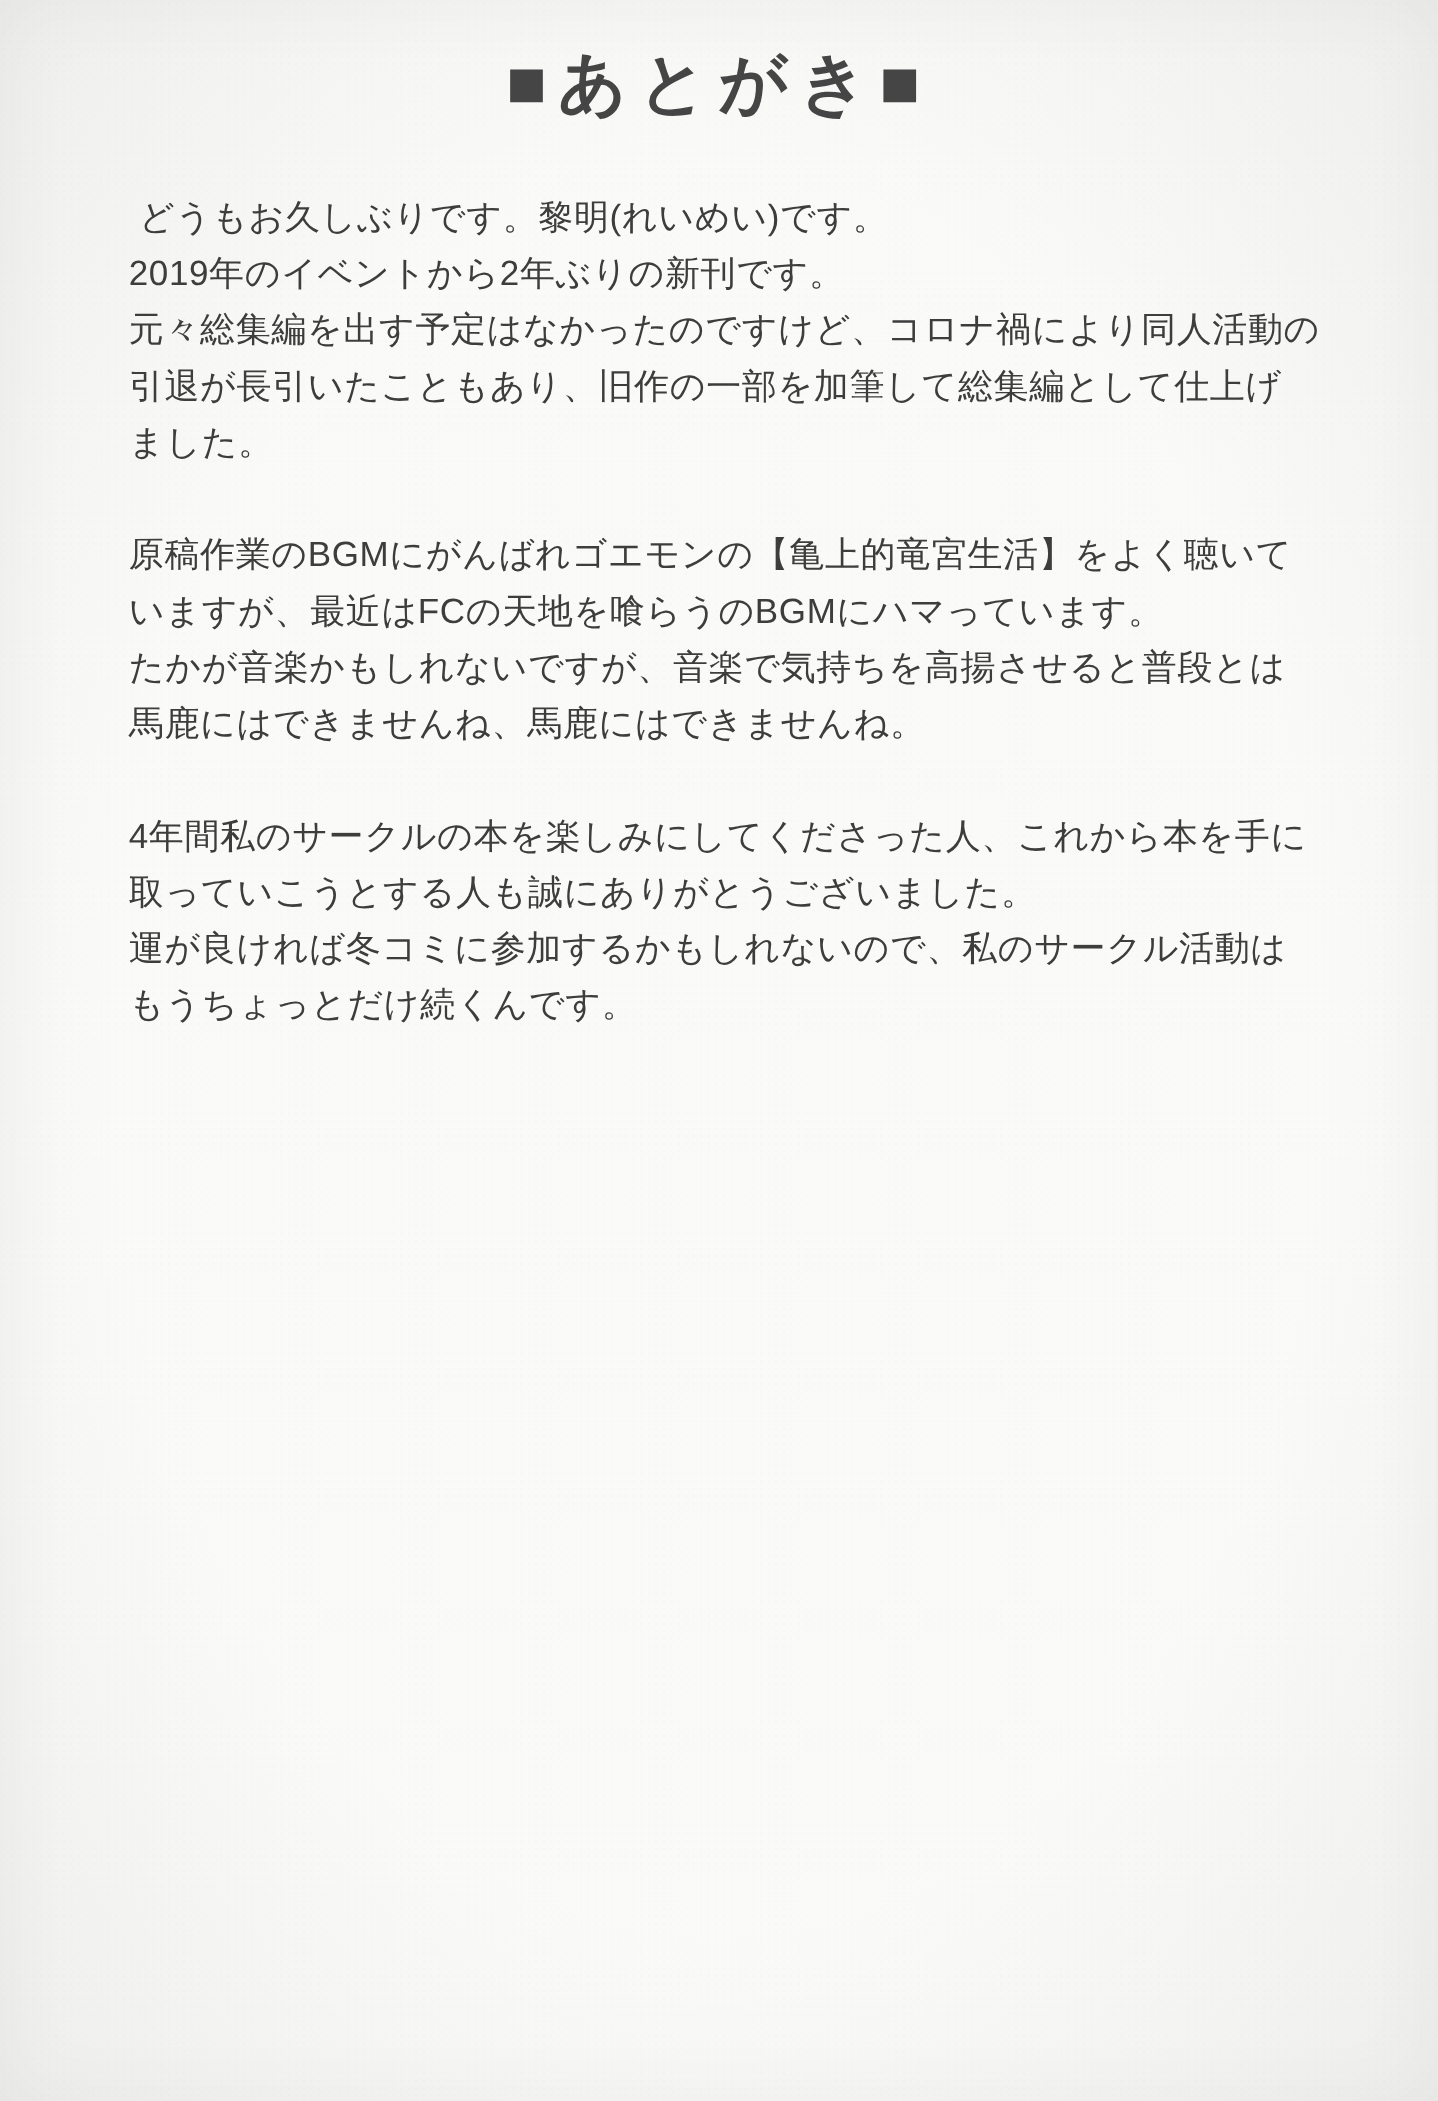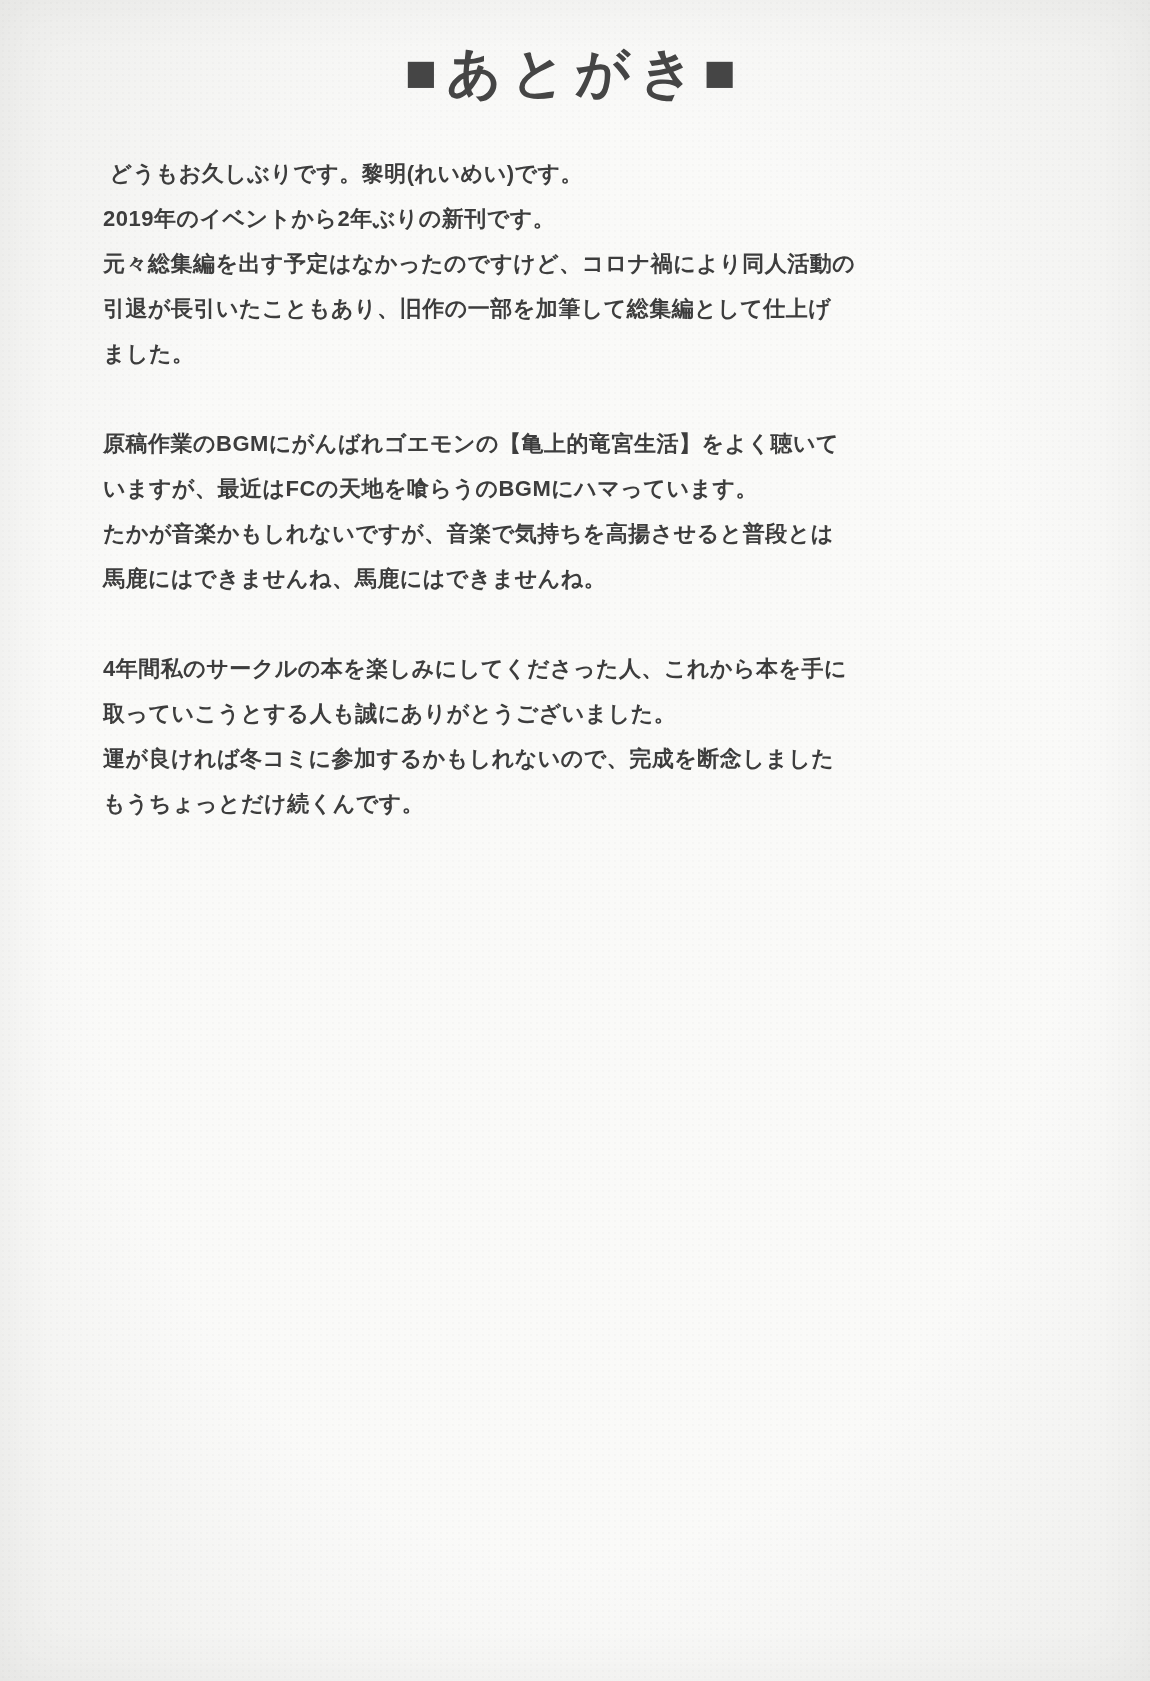--- a/index.html
+++ b/index.html
@@ -18,38 +18,38 @@
       radial-gradient(rgba(60,60,60,0.018) 1px, transparent 1px),
       radial-gradient(ellipse at center, rgba(255,255,255,0.35) 60%, rgba(120,120,120,0.07) 100%);
     background-size: 6px 6px, 100% 100%;
     overflow: hidden;
     box-shadow: inset 0 0 60px rgba(90,90,90,0.06);
     font-family: "Liberation Sans", "DejaVu Sans", sans-serif;
   }
   .title {
     margin: 45px 0 0 0;
     text-align: center;
-    font-family: Liberation Sans, sans-serif;
+    font-family: Liberation Mono, monospace;
     font-size: 54px;
     line-height: 1;
     font-weight: 600;
     letter-spacing: 9px;
     color: #454545;
   }
   .body {
     padding: 52px 68px 0 103px;
     color: #3d3d3d;
   }
   .para {
     margin: 0 0 45px 0;
-    font-size: 22px;
+    font-size: 28px;
     line-height: 45px;
     letter-spacing: 0.5px;
     white-space: pre-line;
-    font-weight: 700;
+    font-weight: 400;
   }
   .signature {
     margin: 0;
     font-size: 28px;
     line-height: 45px;
     text-align: right;
     padding-right: 8px;
     color: #3d3d3d;
     font-weight: 500;
   }
@@ -69,17 +69,17 @@
 
 
 
     <p class="para">原稿作業のBGMにがんばれゴエモンの【亀上的竜宮生活】をよく聴いて
 いますが、最近はFCの天地を喰らうのBGMにハマっています。
 たかが音楽かもしれないですが、音楽で気持ちを高揚させると普段とは
 馬鹿にはできませんね、馬鹿にはできませんね。</p>
 
     <p class="para">4年間私のサークルの本を楽しみにしてくださった人、これから本を手に
 取っていこうとする人も誠にありがとうございました。
-運が良ければ冬コミに参加するかもしれないので、完成を断念しました
+運が良ければ冬コミに参加するかもしれないので、私のサークル活動は
 もうちょっとだけ続くんです。</p>
 
   </div>
 </div>
 
 </body></html>

